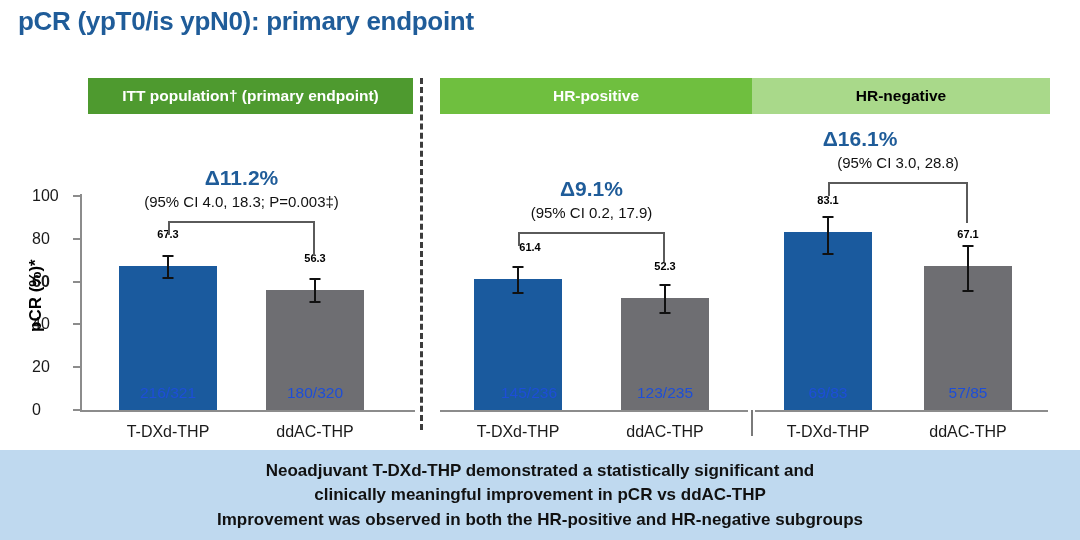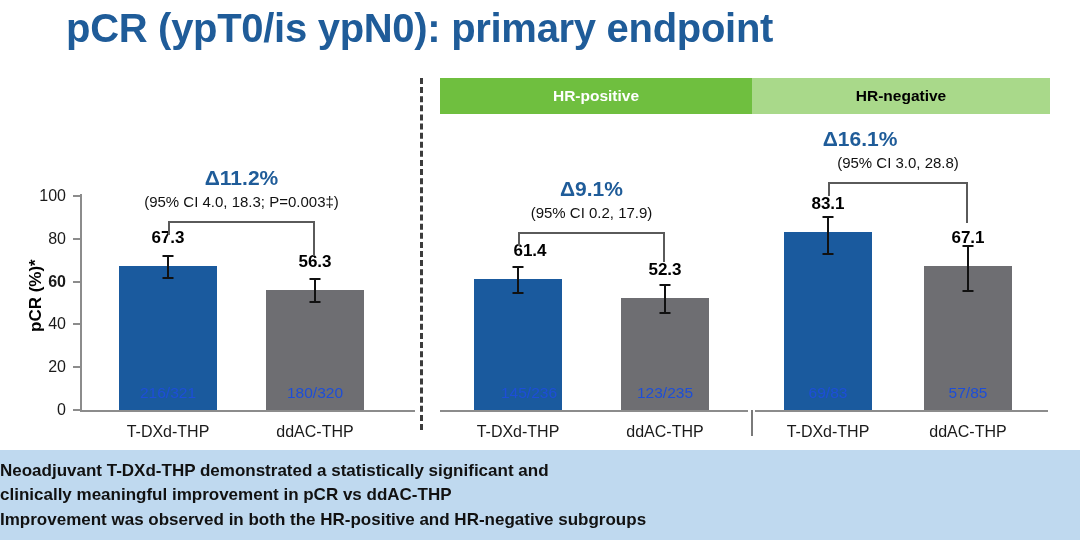--- a/index.html
+++ b/index.html
@@ -7,25 +7,24 @@
     width:1080px;height:540px;
     background:#ffffff;
     font-family:"Liberation Sans",sans-serif;
     position:relative;overflow:hidden;
   }
   .slide{position:absolute;left:0;top:0;width:1080px;height:540px;}
 
   
   #slide-title{
     position:absolute;left:18px;top:6px;
-    font-size:40px;font-weight:bold;
+    font-size:26px;font-weight:bold;
     color:#1F5C99;
     letter-spacing:-0.3px;
     white-space:nowrap;
-    margin-left:48px;
   }
 
   
   .hdr{
     position:absolute;height:36px;
     display:flex;align-items:center;justify-content:center;
     font-size:15.5px;font-weight:bold;
     box-sizing:border-box;
   }
   #hdr-itt{left:88px;top:78px;width:325px;background:#4E9A2F;color:#ffffff;}
@@ -43,21 +42,21 @@
   }
 
   
   #plot{position:absolute;left:0;top:0;width:1080px;height:540px;}
 
   .axis-line{position:absolute;background:#8c8c8c;}
 
   .ytick-label{
     position:absolute;right:0;
     font-size:16px;color:#1a1a1a;
-    text-align:right;width:34px;
+    text-align:left;width:34px;
     transform:translateY(-50%);
   }
   .ytick-mark{position:absolute;height:2px;width:7px;background:#8c8c8c;}
 
   #y-axis-title{
     position:absolute;
     font-size:17px;font-weight:bold;color:#000;
     transform:rotate(-90deg);
     transform-origin:left top;
     white-space:nowrap;
@@ -71,21 +70,21 @@
   .bar.gray{background:#6E6E72;}
 
   .bar-n{
     position:absolute;
     color:#1d4ed8;font-size:15.5px;
     text-align:center;white-space:nowrap;
     transform:translateX(-50%);
   }
   .bar-value{
     position:absolute;
-    color:#000000;font-size:17px;font-weight:bold;
+    color:#000000;font-size:11px;font-weight:bold;
     text-align:center;white-space:nowrap;
     transform:translateX(-50%);
   }
   .xtick-label{
     position:absolute;
     font-size:16px;color:#1a1a1a;
     white-space:nowrap;text-align:center;
     transform:translateX(-50%);
   }
 
@@ -108,35 +107,36 @@
   }
   
   .bracket{position:absolute;}
   .bracket .rail{position:absolute;top:0;left:0;height:2px;background:#5a5a5a;width:100%;}
   .bracket .leg{position:absolute;width:2px;background:#5a5a5a;top:0;}
 
   
   #conclusion{
     position:absolute;left:0;top:450px;width:1080px;height:90px;
     background:#BFD9EF;
-    display:flex;flex-direction:column;justify-content:center;
+    display:flex;flex-direction:column;align-items:center;justify-content:center;
     gap:3px;
   }
   .concl-line{
     font-size:17px;font-weight:bold;color:#111;
     white-space:nowrap;line-height:1.25;
   }
 </style>
 </head>
 <body>
 
 <div class="slide">
 
   <div id="slide-title">pCR (ypT0/is ypN0): primary endpoint</div>
 
+  <div class="hdr" id="hdr-itt">ITT population† (primary endpoint)</div>
   <div class="hdr" id="hdr-hrpos">HR-positive</div>
   <div class="hdr" id="hdr-hrneg">HR-negative</div>
 
   <div id="panel-divider"></div>
   <div id="subgroup-divider"></div>
 
   <div id="plot">
       <div class="axis-line" style="left: 80px; top: 194px; width: 2px; height: 218px;"></div>
       <div class="ytick-mark" style="left: 73px; top: 409px;"></div>
       <div class="ytick-label" style="left: 32px; top: 410px;">0</div>

